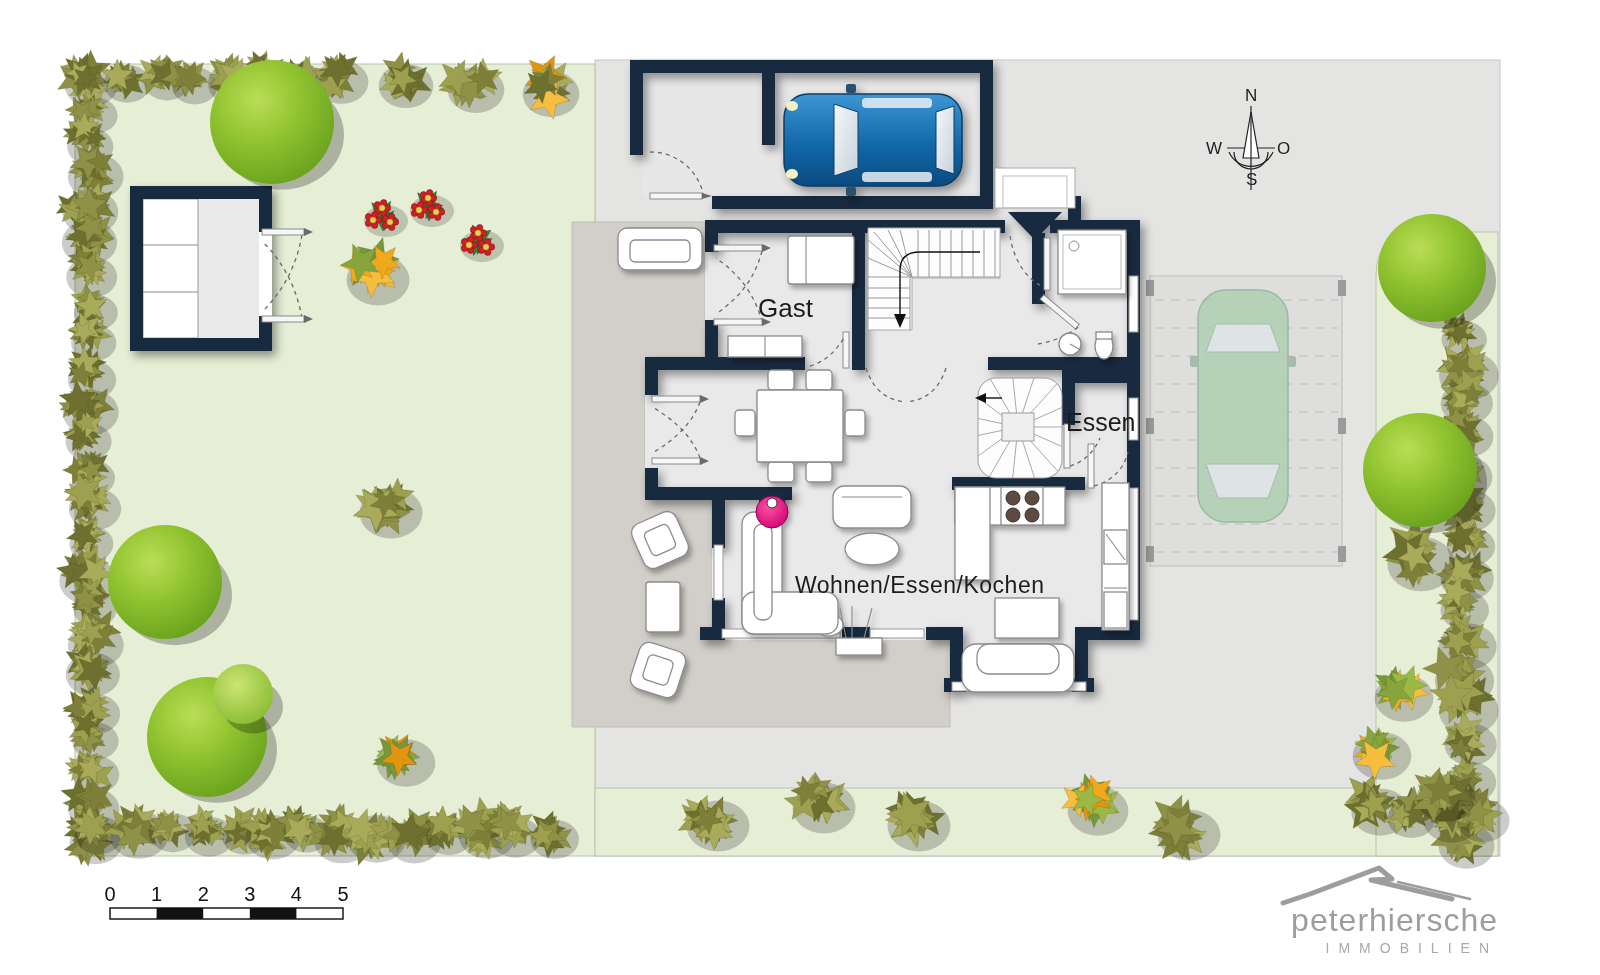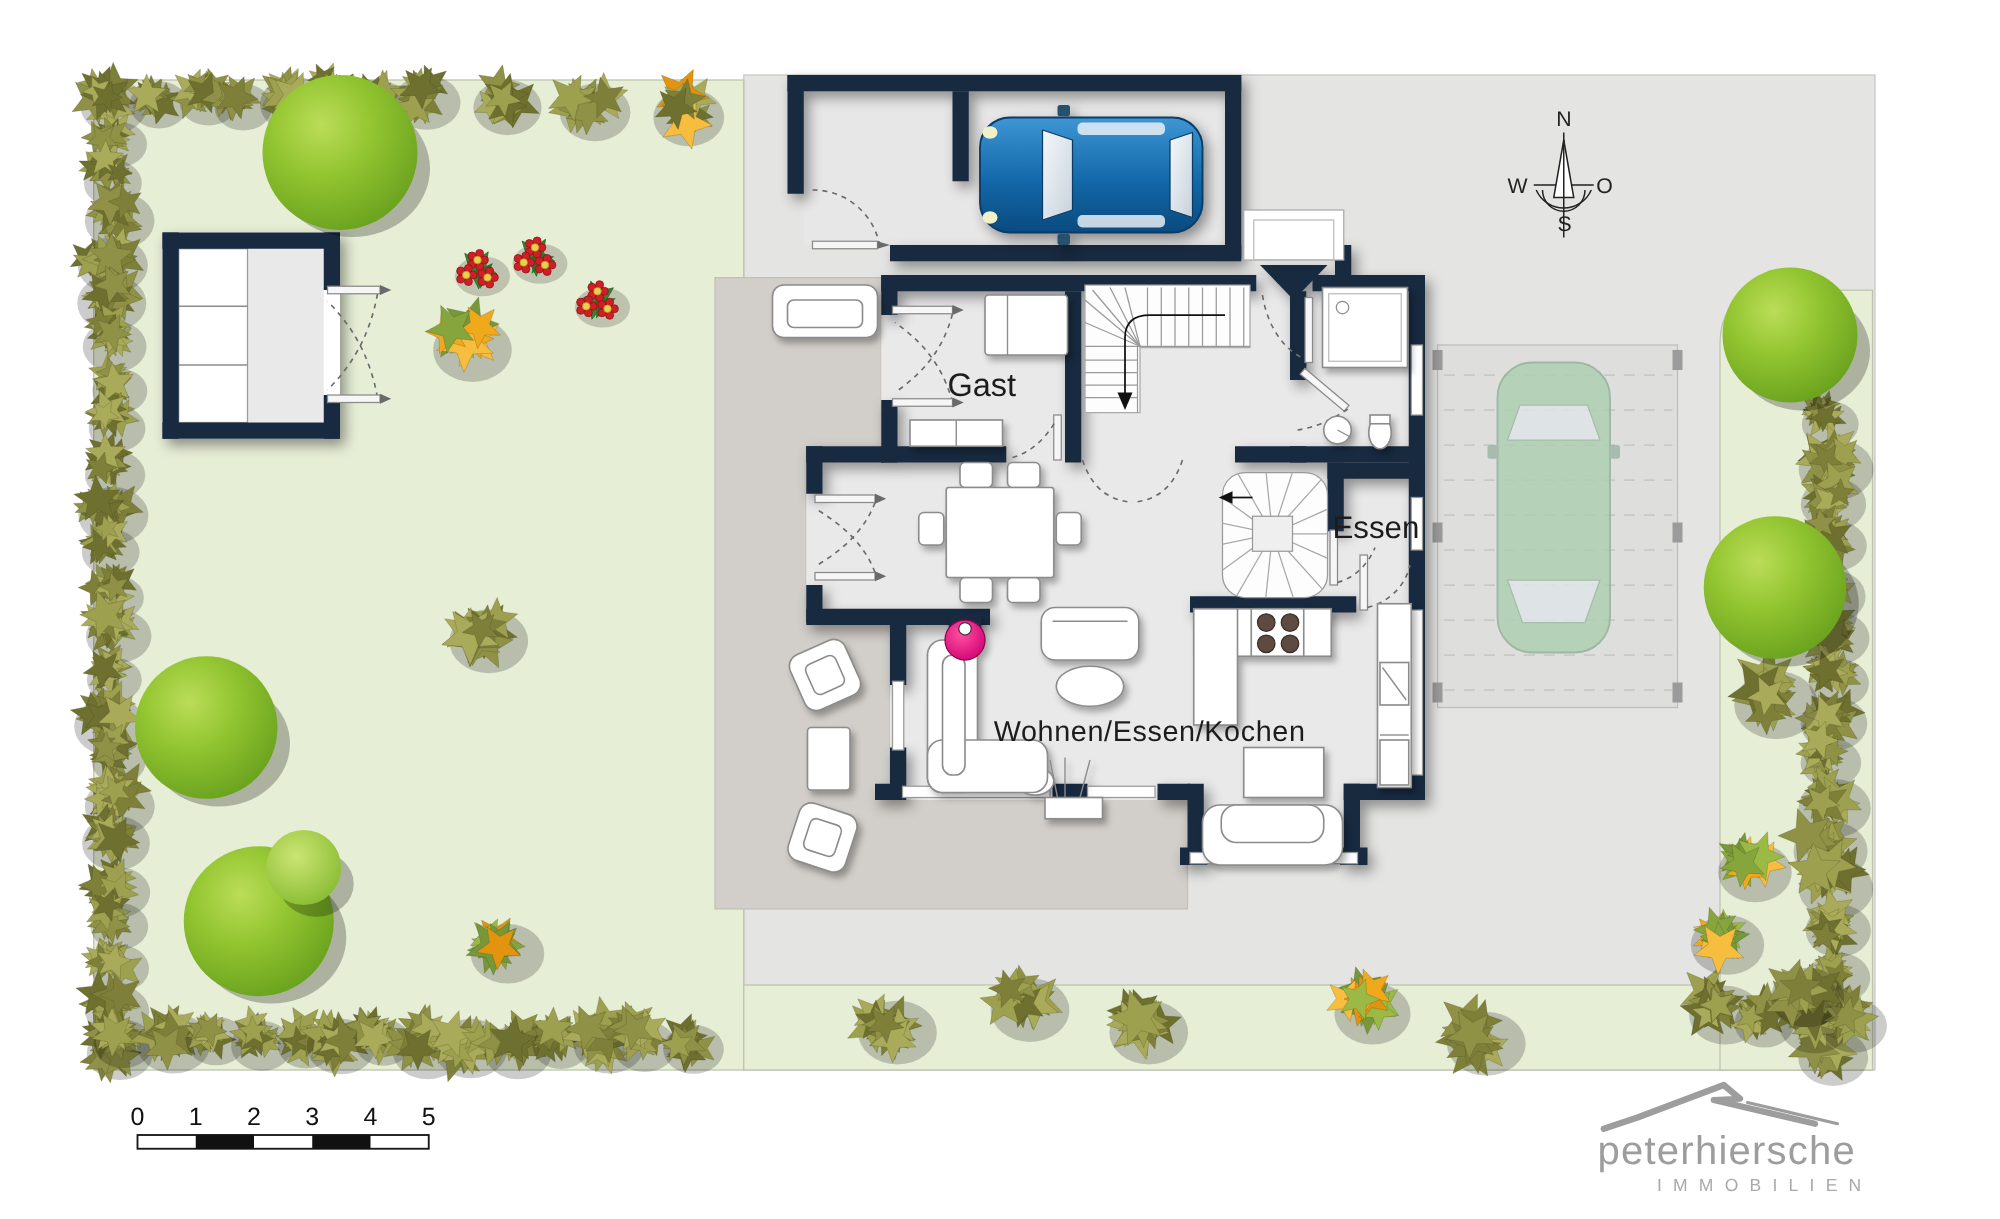--- a/index.html
+++ b/index.html
@@ -6,21 +6,21 @@
   .stage{position:relative;width:1600px;height:975px;background:#ffffff;
          font-family:"Liberation Sans",sans-serif;overflow:hidden;}
   .label{position:absolute;color:#1c1c1c;white-space:nowrap;pointer-events:none;}
   #gastL  {left:758px; top:293px; font-size:26px;}
   #speisL {left:1066px;top:408px; font-size:25px;}
   #livingL{left:795px; top:553px; font-size:23px;letter-spacing:.5px;margin-top:19px;}
   .cl{position:absolute;font-size:17px;color:#222;pointer-events:none;}
   #cN{left:1245px;top:86px;}  #cW{left:1206px;top:139px;}
   #cO{left:1277px;top:139px;} #cS{left:1246px;top:170px;}
   .tick{position:absolute;top:883px;font-size:20px;color:#111;transform:translateX(-50%);pointer-events:none;}
-  .brand{position:absolute;left:1278px;top:902px;width:220px;text-align:left;
+  .brand{position:absolute;left:1278px;top:902px;width:220px;text-align:right;
          font-size:32px;font-weight:500;color:#9d9d9d;letter-spacing:1px;}
   .brandsub{position:absolute;left:1278px;top:940px;width:220px;text-align:right;
          font-size:14px;color:#a9a9a9;letter-spacing:9px;text-indent:9px;}
   
   .wall{fill:#182a40;}
   .dash{fill:none;stroke:#6a6a6a;stroke-width:1.3;stroke-dasharray:4 4;}
   .leaf{fill:#f6f6f6;stroke:#8a8a8a;stroke-width:1;}
   .win{fill:#ffffff;stroke:#9a9a9a;stroke-width:1;}
   .furn{fill:#ffffff;stroke:#8c8c8c;stroke-width:1.3;}
   .fline{stroke:#8c8c8c;stroke-width:1.1;fill:none;}

